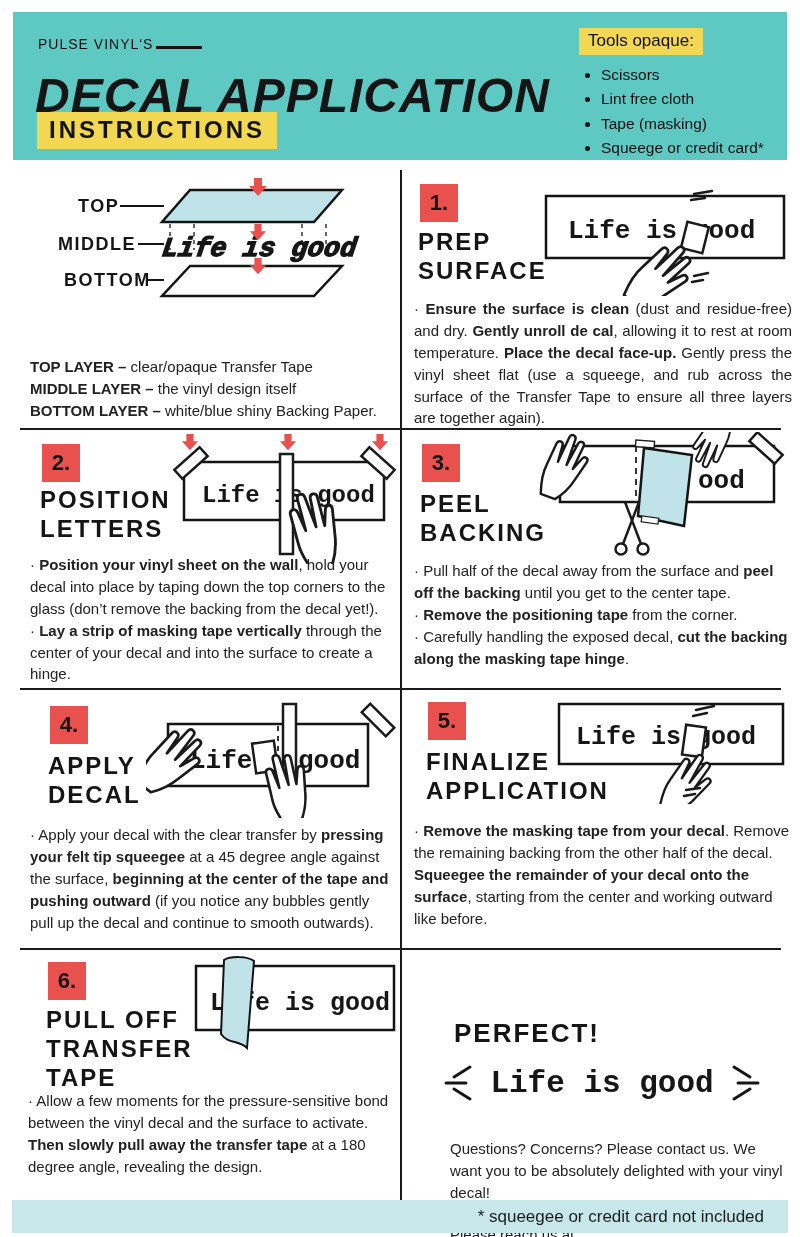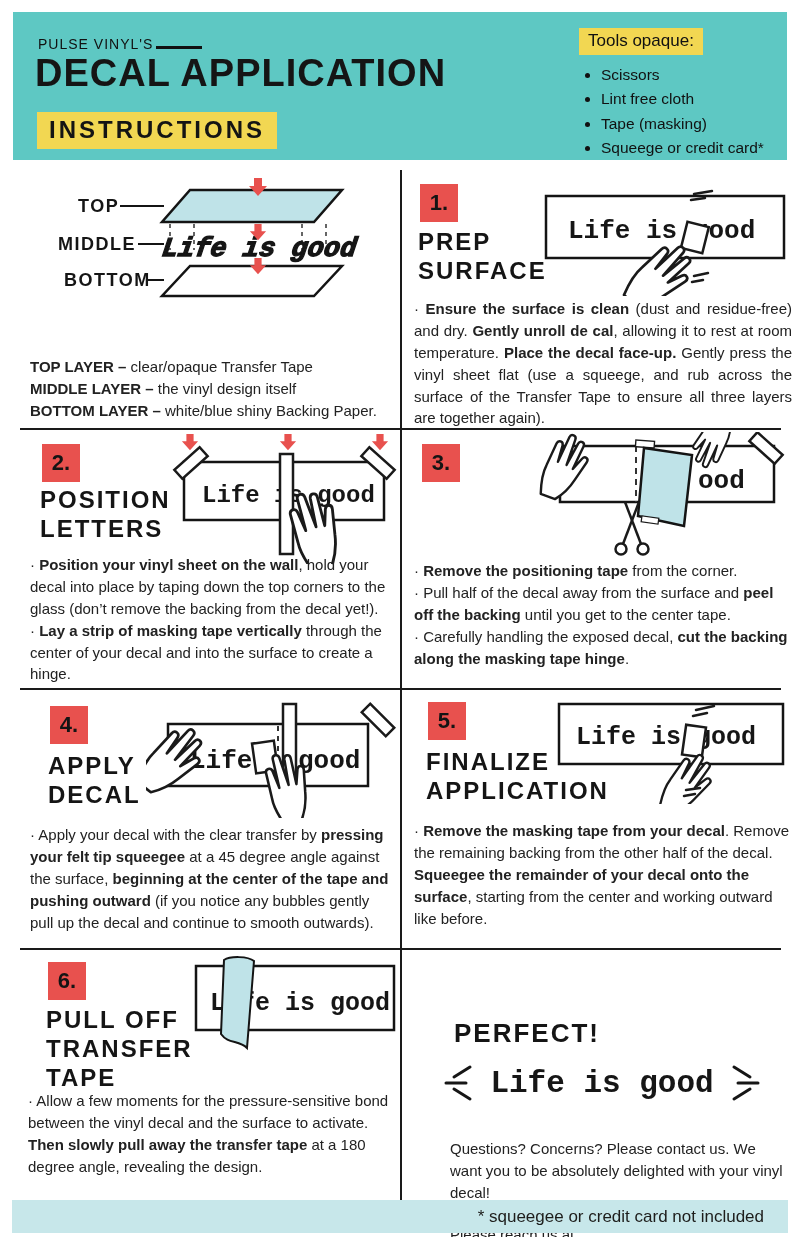--- a/index.html
+++ b/index.html
@@ -2,21 +2,21 @@
 <html><head>
 <meta charset="utf-8">
 <style>
   html,body{margin:0;padding:0;background:#fff;}
   .canvas{position:relative;width:800px;height:1237px;background:#fff;overflow:hidden;
           font-family:"Liberation Sans","DejaVu Sans",sans-serif;color:#1d1d1b;}
   
   .header{position:absolute;left:13px;top:12px;width:774px;height:148px;background:#5ec8c3;}
   .brand{position:absolute;left:25px;top:24px;font-size:14px;font-weight:400;letter-spacing:1px;color:#111;}
   .brand-line{display:inline-block;width:46px;height:3px;background:#111;margin-left:3px;}
-  .big-title{position:absolute;left:22px;top:40px;font-size:38px;font-weight:800;letter-spacing:1px;color:#151515;}
+  .big-title{position:absolute;left:22px;top:56px;font-size:48px;font-weight:800;letter-spacing:1px;color:#151515;font-style:italic;}
   .badge{position:absolute;left:24px;top:100px;background:#f2d752;color:#141414;
          font-size:24px;font-weight:700;letter-spacing:3px;padding:4px 12px 5px;}
   .tools{position:absolute;left:566px;top:16px;width:210px;font-size:15.5px;color:#111;}
   .tools-title{display:inline-block;background:#f2d752;padding:3px 9px 4px;font-size:17px;font-weight:400;}
   .tools ul{margin:9px 0 0 0;padding-left:22px;}
   .tools li{margin:2px 0;line-height:1.45;}
   
   .vline{position:absolute;left:400px;top:170px;width:2px;height:1032px;background:#1a1a1a;}
   .hline{position:absolute;left:20px;width:761px;height:2px;background:#1a1a1a;}
   
@@ -164,23 +164,25 @@
       <use href="#hand" transform="translate(20,66) rotate(20) scale(0.8) translate(-30,-88)"></use>
       <use href="#hand" transform="translate(190,-16) rotate(-160) scale(0.65) translate(-30,-88)"></use>
       <use href="#tape" transform="translate(234,16) rotate(42)"></use>
       <g stroke="#1a1a1a" stroke-width="2.5" fill="none" transform="translate(100,70)">
         <line x1="-9" y1="42" x2="7" y2="0"></line>
         <line x1="9" y1="42" x2="-7" y2="0"></line>
         <circle cx="-11" cy="47" r="5.5"></circle>
         <circle cx="11" cy="47" r="5.5"></circle>
       </g>
     </svg>
+    <div class="step-title" style="left:18px;top:60px">PEEL
+BACKING</div>
     <div class="body rich" style="left:12px;top:130px;width:380px">
+        <p><span>· Pull half of the decal away from the surface and </span><span class="b">peel off the backing</span><span> until you get to the center tape.</span></p>
         <p><span>· </span><span class="b">Remove the positioning tape</span><span> from the corner.</span></p>
-        <p><span>· Pull half of the decal away from the surface and </span><span class="b">peel off the backing</span><span> until you get to the center tape.</span></p>
         <p><span>· Carefully handling the exposed decal, </span><span class="b">cut the backing along the masking tape hinge</span><span>.</span></p>
       </div>
   </div>
 
   <div class="sect" style="left:0;top:690px;width:400px;height:258px">
     <div class="num" style="left:50px;top:16px">4.</div>
     <svg class="illus" style="left:146px;top:6px" width="252" height="122" viewBox="0 0 252 122">
       <rect x="22" y="28" width="200" height="62" fill="#fff" stroke="#141414" stroke-width="2.5"></rect>
       <text class="mono" x="44" y="72" font-size="26">Life</text>
       <text class="mono" x="152" y="72" font-size="26">good</text>

